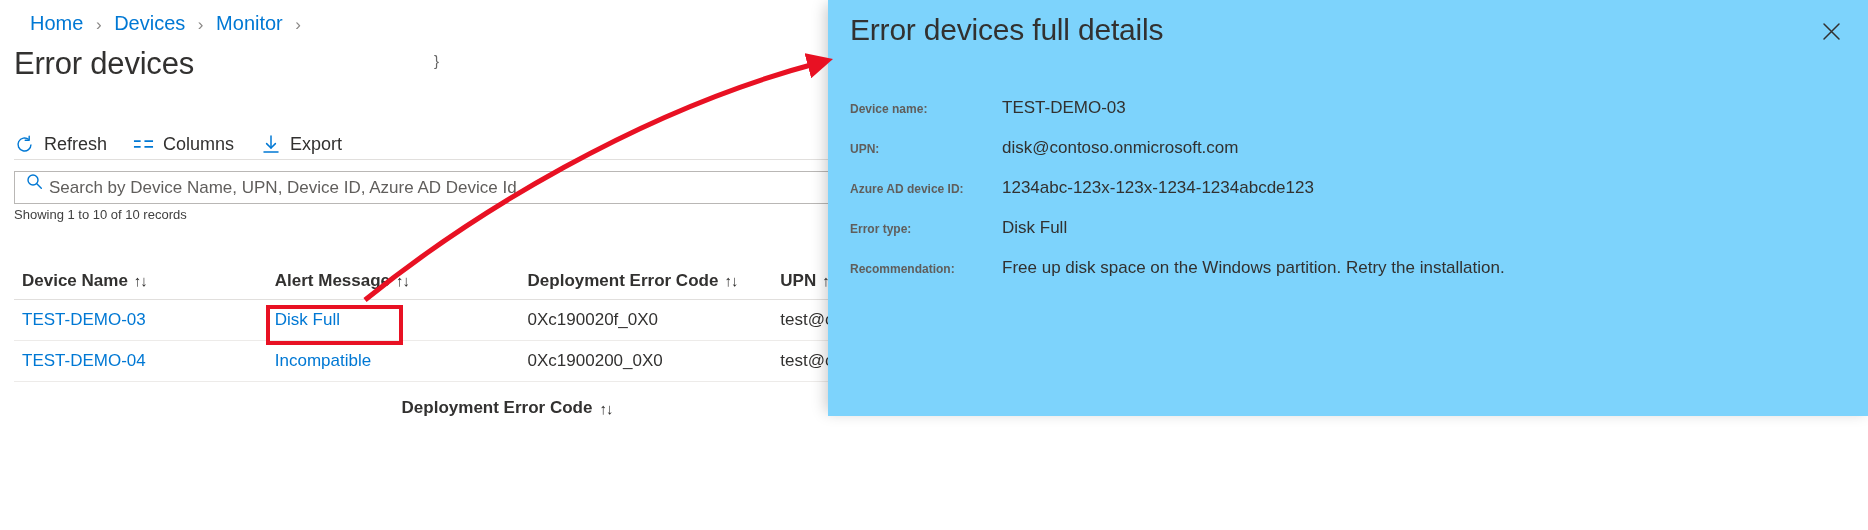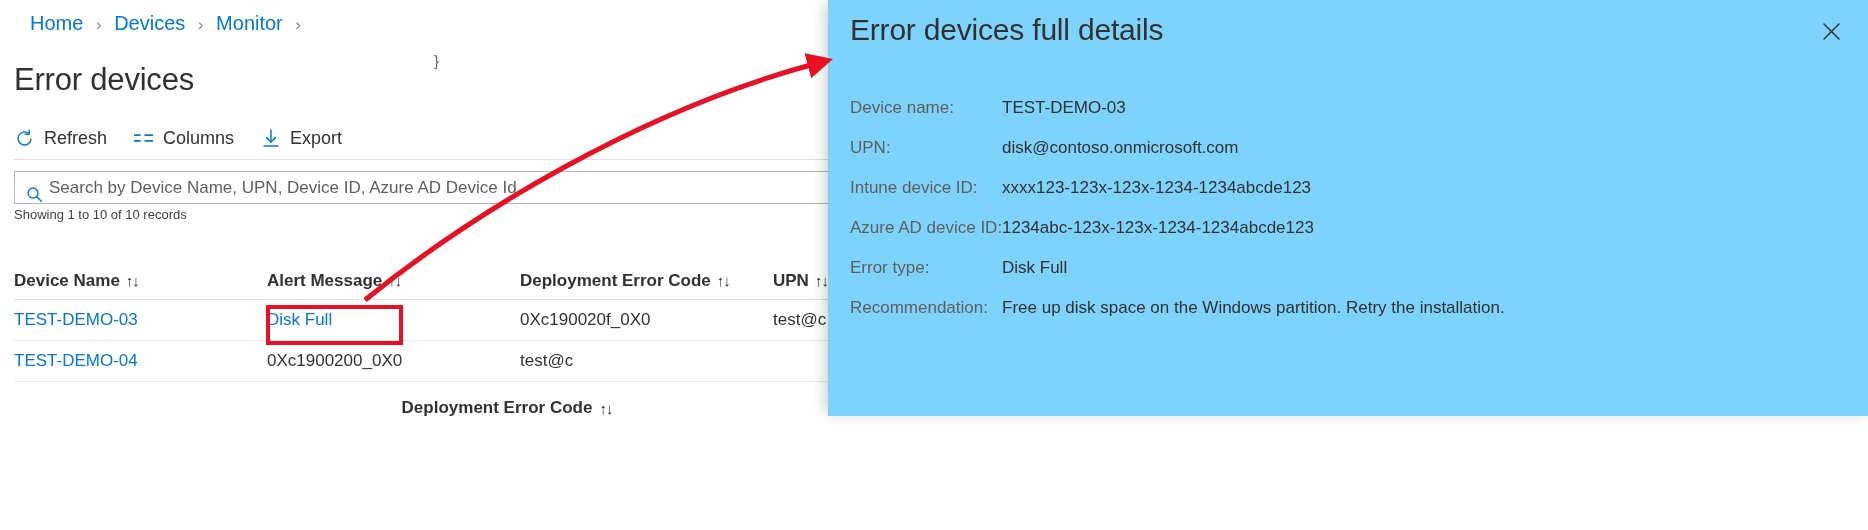--- a/index.html
+++ b/index.html
@@ -46,21 +46,21 @@
   .breadcrumb .crumb.home { color: #0078d4; }
   .breadcrumb .sep {
     color: #8a8886;
     padding: 0 7px;
     font-size: 17px;
   }
 
   .page-title {
     position: absolute;
     left: 14px;
-    top: 60px;
+    top: 44px;
     font-size: 31px;
     line-height: 40px;
     font-weight: 400;
     color: #323130;
     letter-spacing: -0.2px;
   }
 
   .stray-mark {
     position: absolute;
     left: 434px;
@@ -69,21 +69,21 @@
     color: #666;
   }
 
   
   .command-bar {
     position: absolute;
     left: 14px;
     top: 120px;
     height: 36px;
     display: flex;
-    align-items: center;
+    align-items: flex-end;
     gap: 0;
   }
   .cmd {
     display: flex;
     align-items: center;
     gap: 9px;
     padding: 0 14px 0 0;
     margin-right: 12px;
     cursor: pointer;
     white-space: nowrap;
@@ -116,21 +116,21 @@
   
   .search-box {
     position: absolute;
     left: 14px;
     top: 171px;
     width: 986px;
     height: 33px;
     border: 1px solid #b9b7b5;
     background: #ffffff;
     display: flex;
-    align-items: flex-end;
+    align-items: flex-start;
     box-sizing: border-box;
   }
   .search-box .search-icon {
     width: 18px;
     height: 18px;
     margin: 0 6px 0 10px;
     color: #0078d4;
     display: inline-flex;
     align-items: center;
     justify-content: center;
@@ -179,20 +179,21 @@
     border-bottom: 1px solid #e1dfdd;
     height: 38px;
   }
   .cell {
     font-size: 17px;
     color: #323130;
     padding-right: 10px;
     box-sizing: border-box;
     white-space: nowrap;
     overflow: hidden;
+    margin-left: 8px;
   }
   .col-device { width: 253px; }
   .col-alert  { width: 253px; }
   .col-code   { width: 253px; }
   .col-upn    { width: 227px; }
 
   .header .cell {
     font-weight: 700;
     color: #323130;
     display: flex;
@@ -288,23 +289,24 @@
     right: 16px;
   }
   .field-row {
     display: flex;
     align-items: baseline;
     height: 40px;
   }
   .field-label {
     width: 152px;
     flex: 0 0 152px;
-    font-size: 17px;
+    font-size: 12px;
     color: #605e5c;
     white-space: nowrap;
+    font-weight: bold;
   }
   .field-value {
     font-size: 17px;
     color: #323130;
     white-space: nowrap;
   }
 </style>
 </head>
 <body>
 
@@ -397,20 +399,23 @@
           <span class="link">Disk Full</span>
         </div>
         <div class="cell col-code">0Xc190020f_0X0</div>
         <div class="cell col-upn">test@c</div>
       </div>
 
       <div class="grid-row">
         <div class="cell col-device">
           <span class="link">TEST-DEMO-04</span>
         </div>
+        <div class="cell col-alert">
+          <span class="link">Incompatible</span>
+        </div>
         <div class="cell col-code">0Xc1900200_0X0</div>
         <div class="cell col-upn">test@c</div>
       </div>
 
     </div>
 
     <div class="alert-highlight"></div>
 
     <div class="footer-col">
       <span>Deployment Error Code</span>
@@ -436,24 +441,20 @@
       <div class="field-row">
         <div class="field-label">Device name:</div>
         <div class="field-value">TEST-DEMO-03</div>
       </div>
 
       <div class="field-row">
         <div class="field-label">UPN:</div>
         <div class="field-value">disk@contoso.onmicrosoft.com</div>
       </div>
 
-      <div class="field-row">
-        <div class="field-label">Intune device ID:</div>
-        <div class="field-value">xxxx123-123x-123x-1234-1234abcde123</div>
-      </div>
 
       <div class="field-row">
         <div class="field-label">Azure AD device ID:</div>
         <div class="field-value">1234abc-123x-123x-1234-1234abcde123</div>
       </div>
 
       <div class="field-row">
         <div class="field-label">Error type:</div>
         <div class="field-value">Disk Full</div>
       </div>

